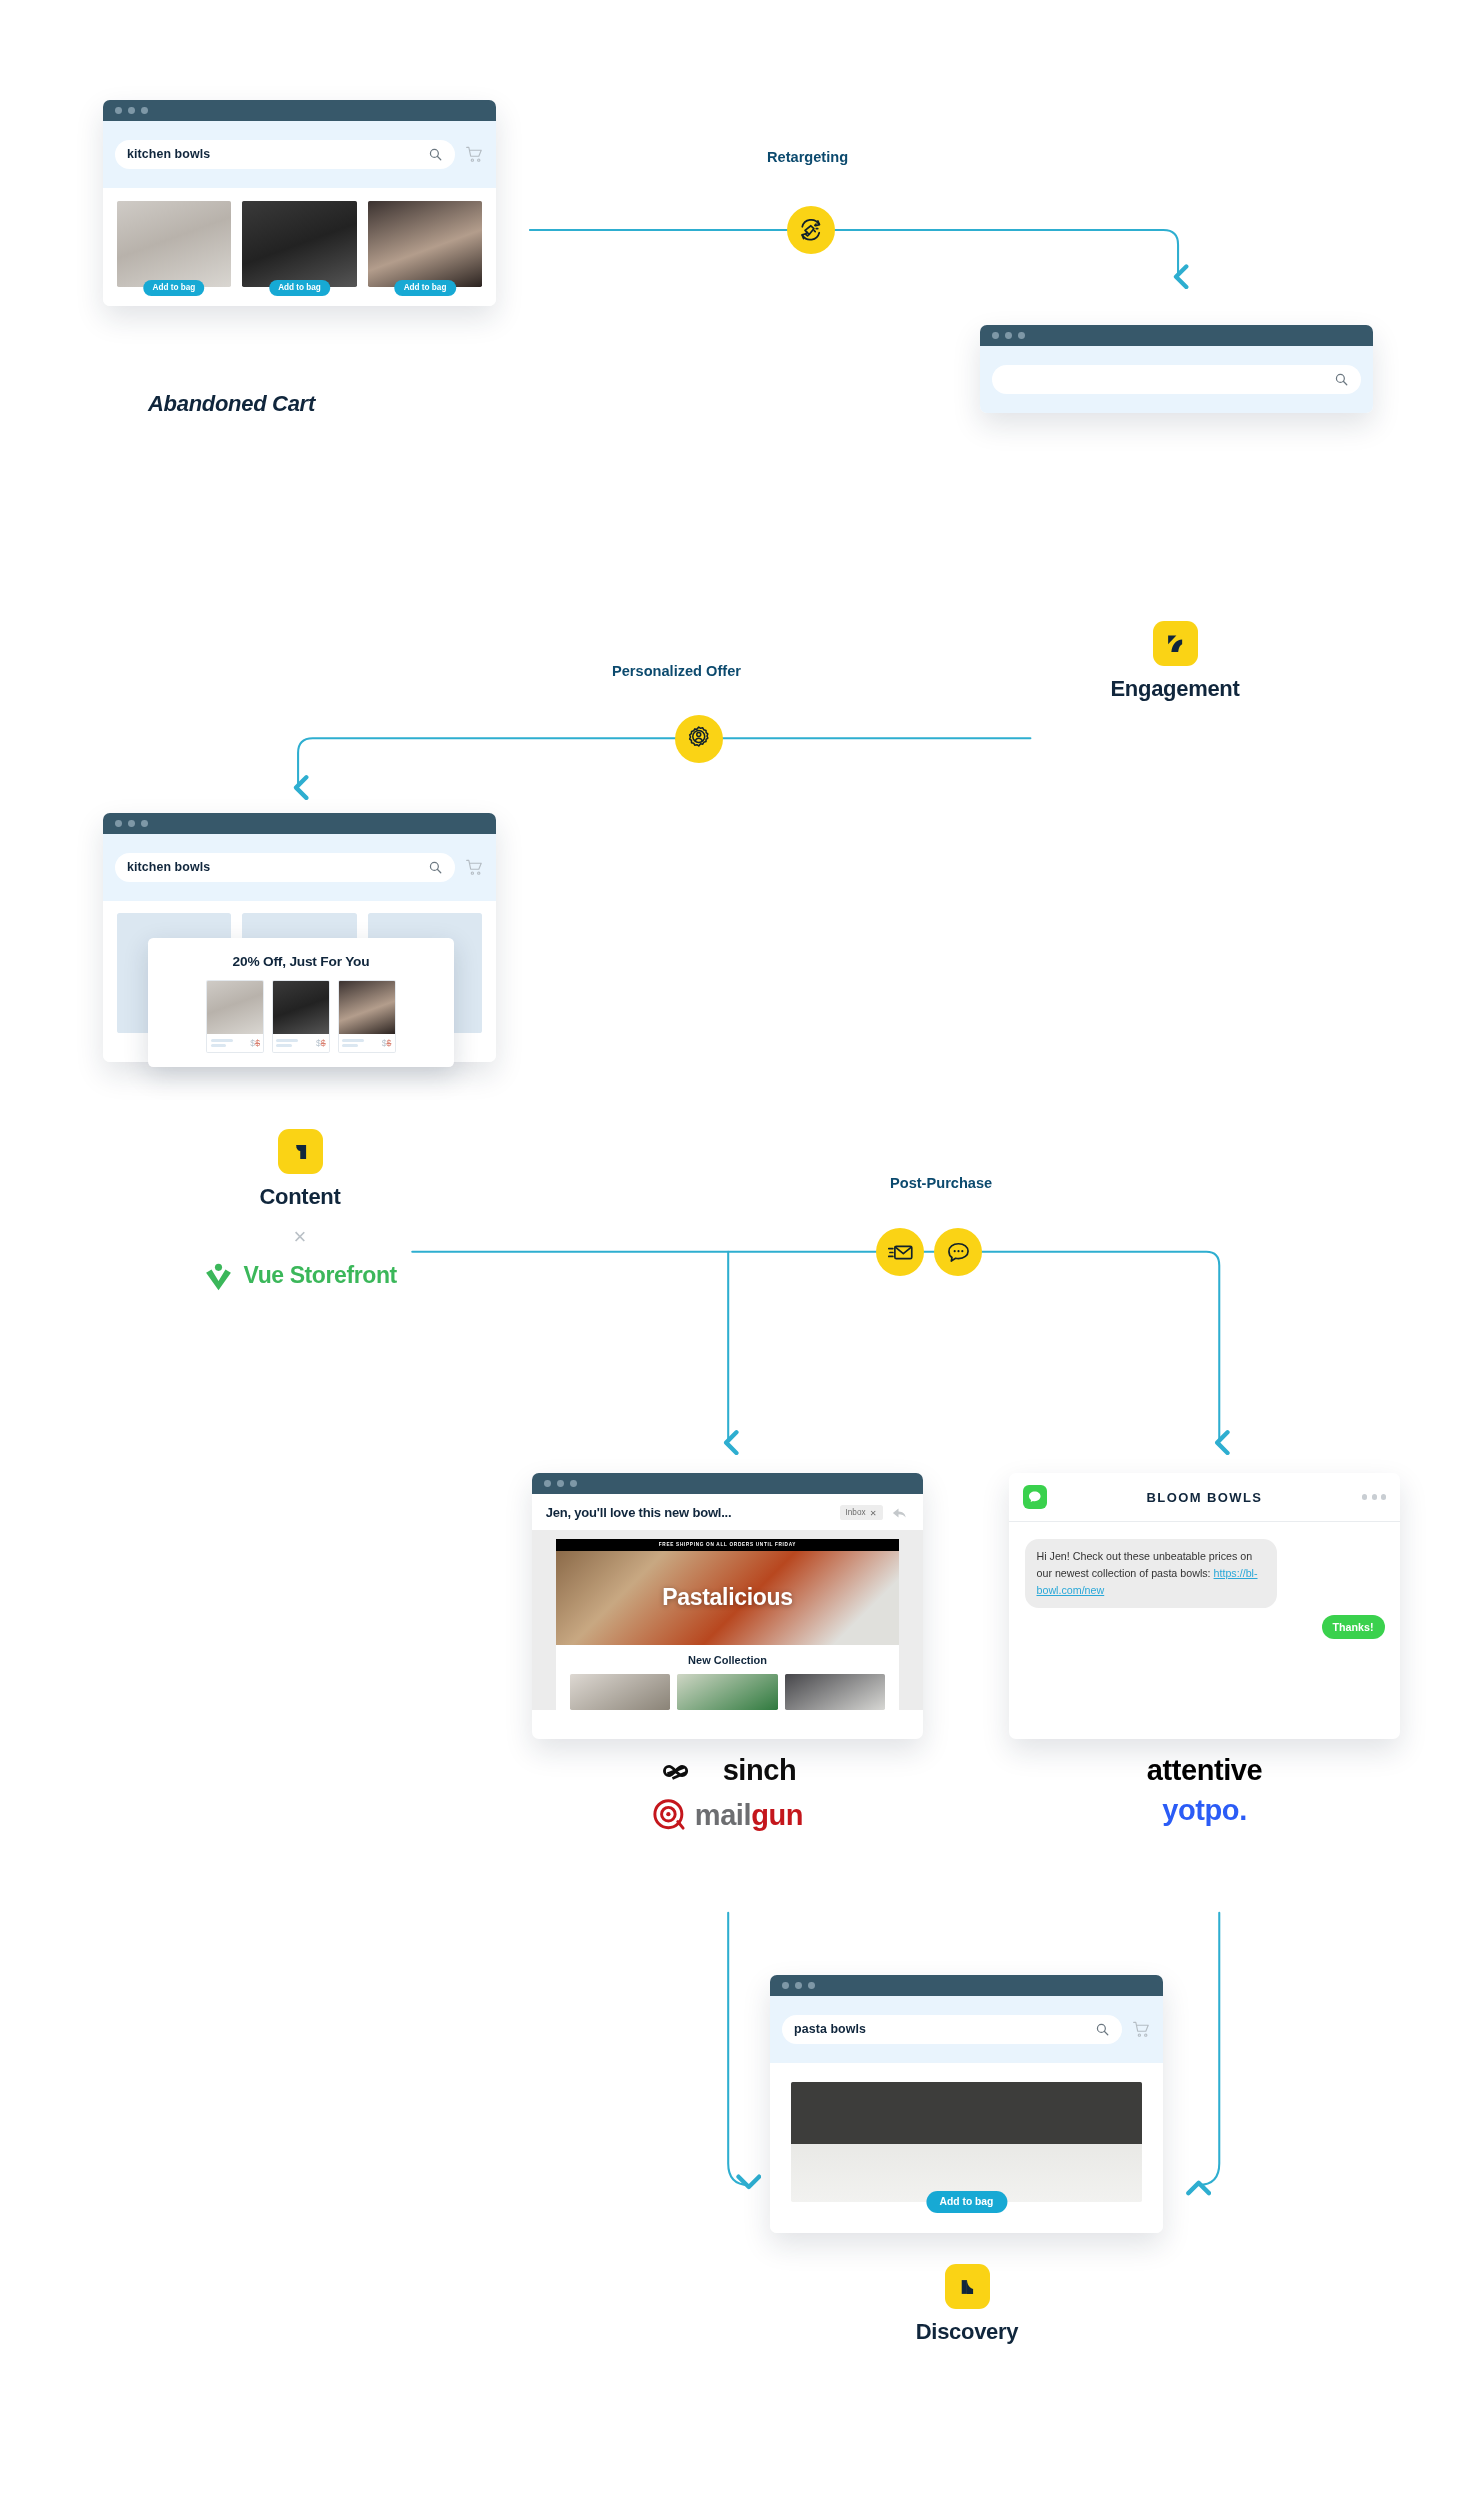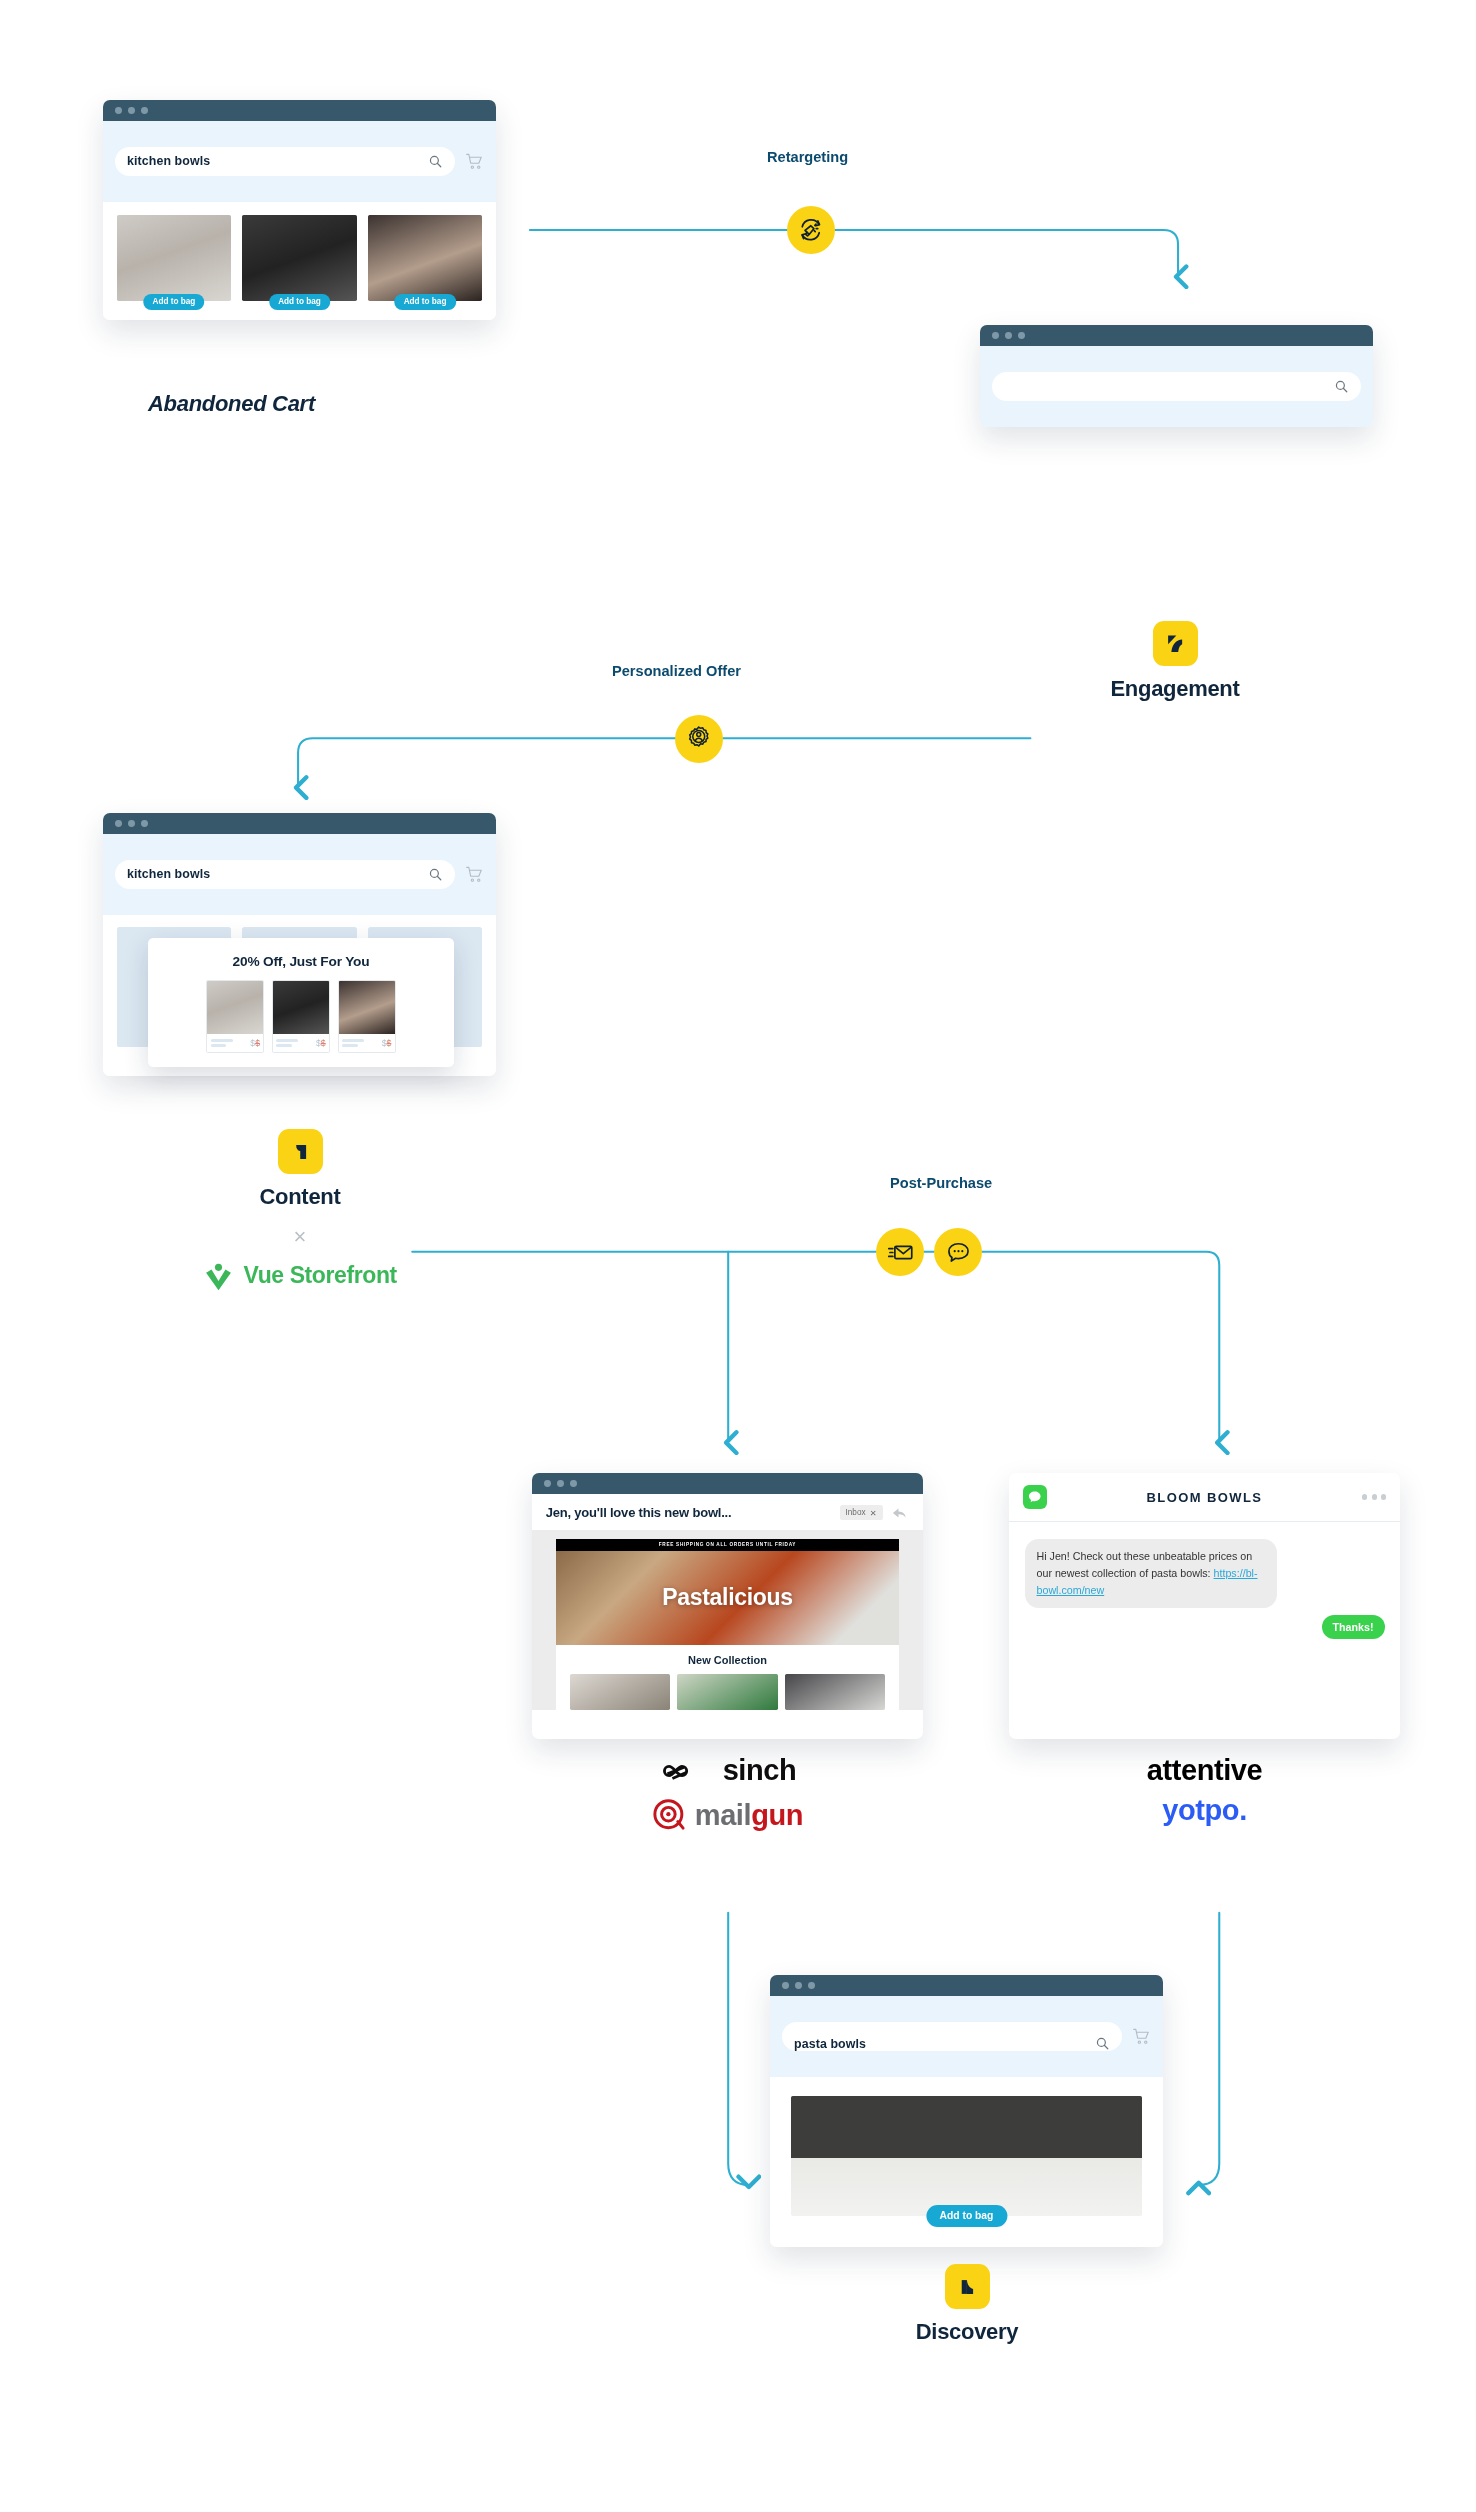--- a/index.html
+++ b/index.html
@@ -15,21 +15,21 @@
   #wires { position:absolute; left:0; top:0; width:1477px; height:2512px; pointer-events:none; }
 
   
   .browser {
     position:absolute; background:#ffffff; border-radius:6.9px;
     box-shadow: 0 12px 29px rgba(20,40,60,.13);
     overflow:hidden;
   }
   .bw-bar { height:20.6px; background:#37586a; display:flex; align-items:center; padding-left:12px; gap:6px; }
   .bw-bar i { width:6.9px; height:6.9px; border-radius:50%; background:#7e98a7; display:block; }
-  .bw-search-wrap { background:#e9f4fd; padding:26px 12px; }
+  .bw-search-wrap { background:#e9f4fd; padding:19px 12px; }
   .bw-search {
     background:#fff; border-radius:26px; height:29px; display:flex; align-items:center;
     padding:0 12px; justify-content:space-between;
   }
   .bw-search .q { font-size:12.4px; color:#10263c; font-weight:600; letter-spacing:0.1px; }
   .bw-row { display:flex; align-items:center; gap:10.3px; }
   .cart { width:19px; height:17px; flex:none; }
   .mag { width:14.6px; height:14.6px; flex:none; }
   .bw-body { background:#fff; padding:13.7px 13.7px 19px; }
 
@@ -433,21 +433,21 @@
   </div>
 
   <div class="browser" style="left:770px; top:1975px; width:393px;">
     <div class="bw-bar">
       <i></i>
       <i></i>
       <i></i>
     </div>
     <div class="bw-search-wrap">
       <div class="bw-row">
-        <div class="bw-search" style="flex:1;align-items:flex-end;">
+        <div class="bw-search" style="flex:1;">
           <span class="q">pasta bowls</span>
           <svg class="mag" viewBox="0 0 24 24" fill="none" stroke="#6b7780" stroke-width="2">
             <circle cx="10.5" cy="10.5" r="6.5"></circle>
               <line x1="15.3" y1="15.3" x2="21" y2="21" stroke-linecap="round"></line>
           </svg>
         </div>
         <svg class="cart" viewBox="0 0 24 24" fill="none" stroke="#b4bcc3" stroke-width="1.6">
           <path d="M1 2h3l2.6 12.4h11.5L21.5 6H5.2" stroke-linecap="round" stroke-linejoin="round"></path>
           <circle cx="9" cy="20" r="1.6"></circle>
             <circle cx="18" cy="20" r="1.6"></circle>

